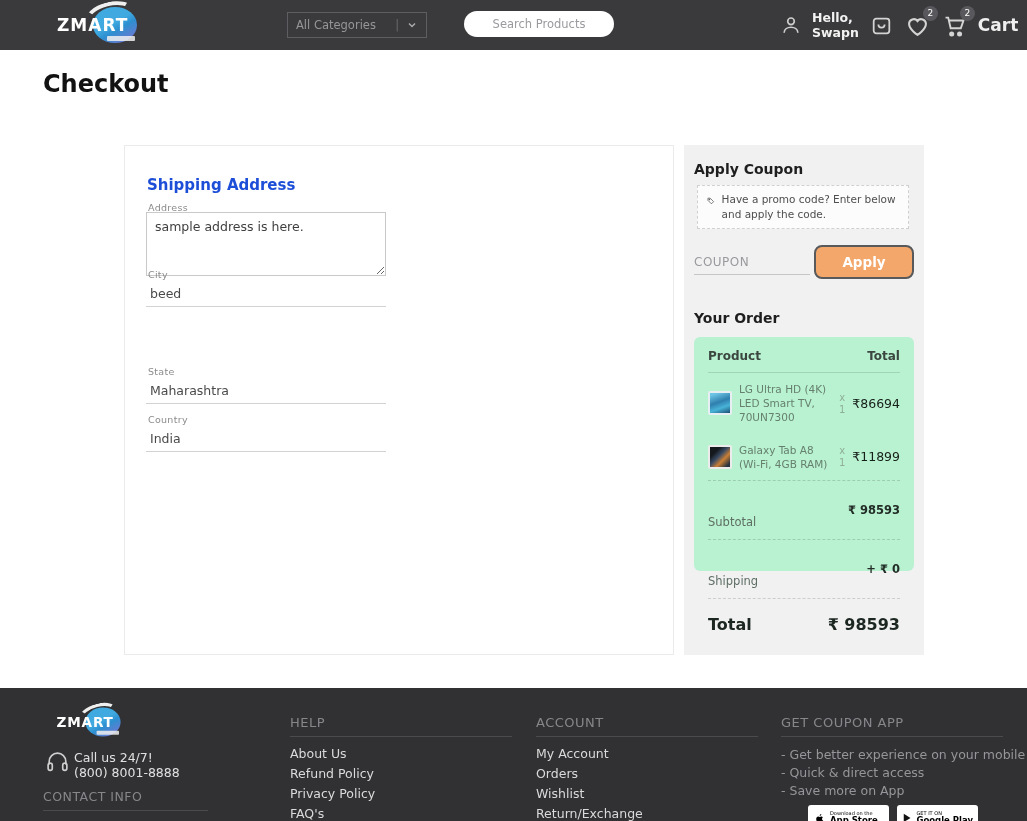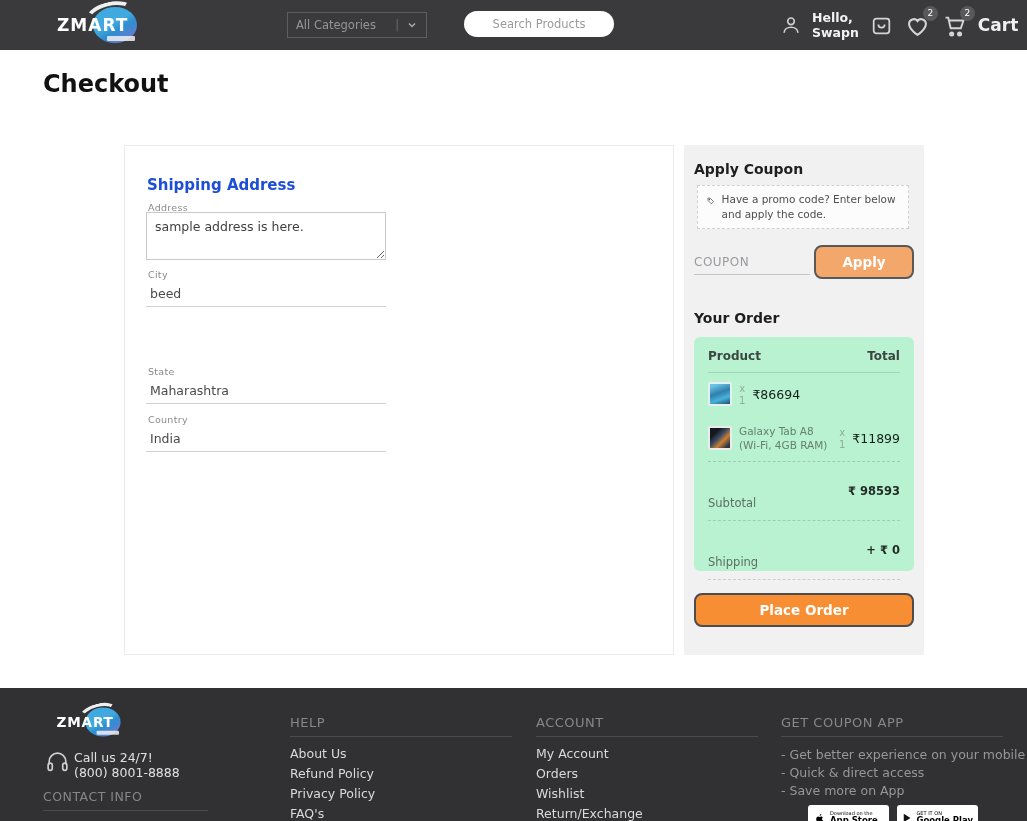--- a/index.html
+++ b/index.html
@@ -35,21 +35,21 @@
   .badge { position:absolute; top:-6px; right:-7px; width:15px; height:15px; border-radius:50%;
     background:#59595d; color:#fff; font-size:9px; display:flex; align-items:center; justify-content:center; }
   .cart-label { font-size:17px; font-weight:600; color:#efefef; cursor:pointer; }
   
   .page-title { position:absolute; left:43px; top:70px; font-size:24px; font-weight:800; color:#121212; }
   
   .ship-card { position:absolute; left:124px; top:145px; width:550px; height:510px;
     background:#fff; border:1px solid #ebebeb; }
   .ship-title { position:absolute; left:22px; top:30px; font-size:15px; font-weight:700; color:#1d4ed8; }
   .f-label { position:absolute; left:23px; font-size:9.5px; color:#8b8b8b; letter-spacing:.3px; }
-  .f-area { position:absolute; left:21px; top:66px; width:240px; height:48px;
+  .f-area { position:absolute; left:21px; top:66px; width:240px; height:64px;
     border:1px solid #c9c9c9; font-size:12.5px; color:#3f3f3f; padding:6px 8px;
     font-family:inherit; resize:vertical; }
   .f-input { position:absolute; left:21px; width:240px; height:26px; border:none;
     border-bottom:1px solid #d2d2d2; font-size:12.5px; color:#4a4a4a; padding:0 4px;
     font-family:inherit; background:transparent; }
   .f-input::placeholder { color:#9aa0a0; font-size:13.5px; }
   
   .sidebar { position:absolute; left:684px; top:145px; width:240px; height:510px; background:#f1f1f2; }
   .sb-title { position:absolute; left:10px; font-size:14px; font-weight:700; color:#1e1e1e; }
   .promo-box { position:absolute; left:13px; top:40px; width:212px; min-height:37px;
@@ -196,20 +196,21 @@
   <div class="sb-title" style="top:165px;">Your Order</div>
 
   <div class="order-card">
     <div class="oc-head">
       <span>Product</span>
       <span>Total</span>
     </div>
 
     <div class="oc-item">
       <span class="oc-thumb thumb-tv"></span>
+      <span class="oc-name">LG Ultra HD (4K) LED Smart TV, 70UN7300</span>
       <span class="oc-qty">
         <span>x</span>
         <span>1</span>
       </span>
       <span class="oc-price">₹86694</span>
     </div>
 
     <div class="oc-item">
       <span class="oc-thumb thumb-tab"></span>
       <span class="oc-name">Galaxy Tab A8 (Wi-Fi, 4GB RAM)</span>
@@ -230,21 +231,20 @@
       <span class="lbl">Shipping</span>
       <span class="val">+ ₹ 0</span>
     </div>
     <div class="oc-div"></div>
     <div class="oc-total">
       <span>Total</span>
       <span>₹ 98593</span>
     </div>
   </div>
 
-  <button class="place-btn">Place Order</button>
 </div>
 
 <div class="footer">
   <div class="logo logo-footer">
     <span class="logo-circle"></span>
     <span class="logo-swoosh"></span>
     <span class="logo-text">ZMART</span>
     <span class="logo-sub"></span>
   </div>
 

